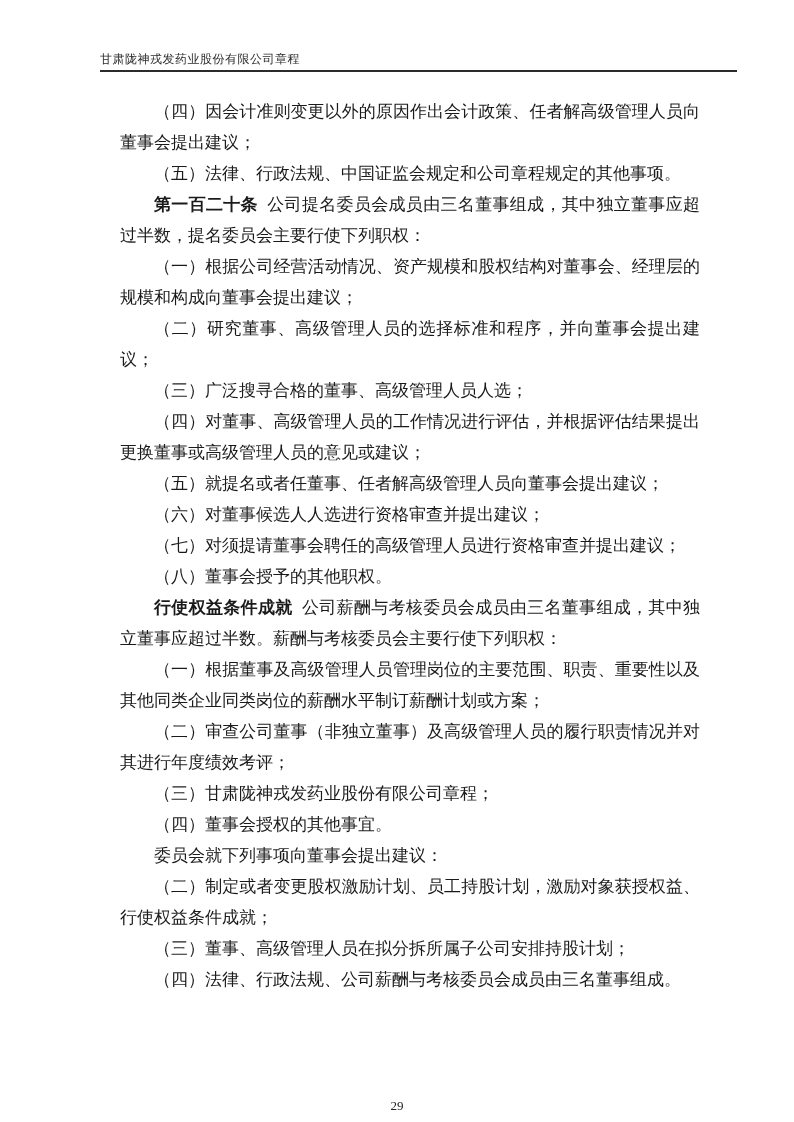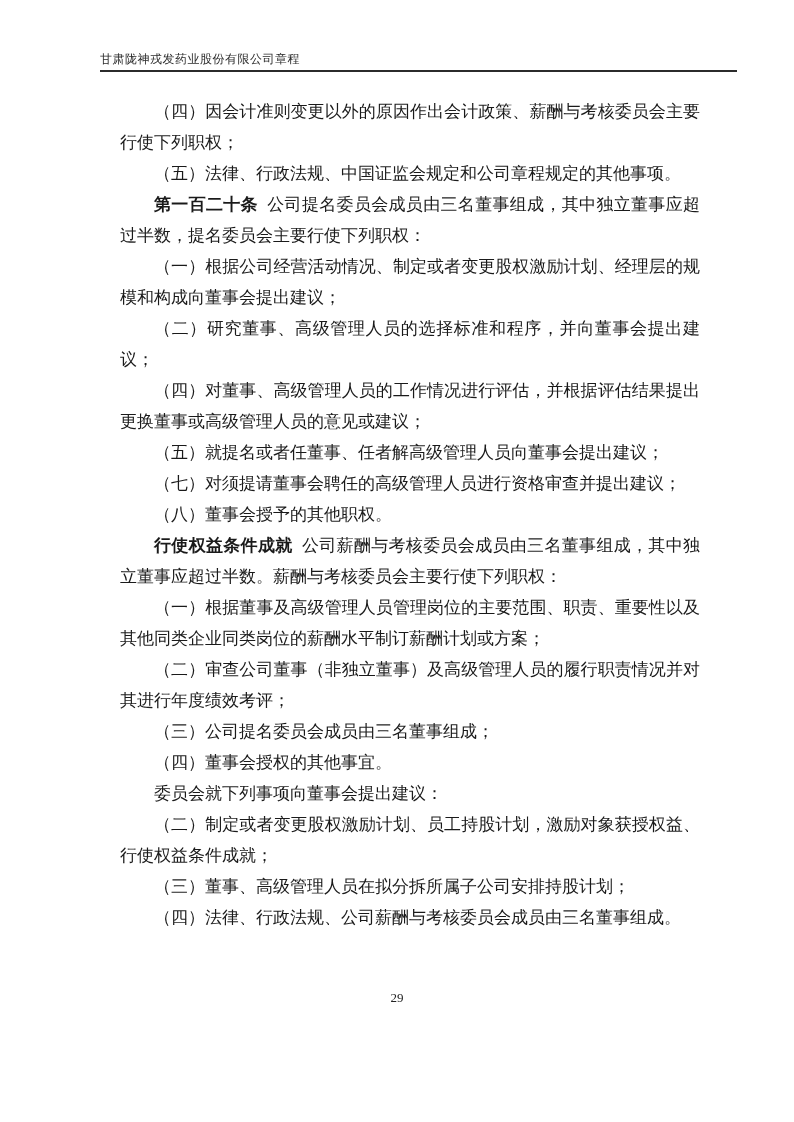--- a/index.html
+++ b/index.html
@@ -51,21 +51,21 @@
     color: #1a1a1a;
     word-break: break-all;
   }
   .article-no {
     font-weight: bold;
     margin-right: 0.55em;
   }
   .footer {
     position: absolute;
     left: 0;
-    top: 988px;
+    top: 1096px;
     width: 794px;
     text-align: center;
   }
   .page-number {
     font-size: 13px;
     color: #222222;
   }
 </style>
 </head>
 <body>
@@ -74,48 +74,54 @@
 
   <div class="header">
     <span class="header-title">甘肃陇神戎发药业股份有限公司章程</span>
   </div>
   <div class="header-rule"></div>
 
   <div class="content">
 
     <div id="paragraphs">
       <p class="para">
-        <span class="para-text">（四）因会计准则变更以外的原因作出会计政策、薪酬与考核委员会主要行使下列职权；</span>
+        <span class="para-text">（四）因会计准则变更以外的原因作出会计政策、任者解高级管理人员向董事会提出建议；</span>
       </p>
 
       <p class="para">
         <span class="para-text">（五）法律、行政法规、中国证监会规定和公司章程规定的其他事项。</span>
       </p>
 
       <p class="para">
         <b class="article-no">第一百二十条</b><span class="para-text">公司提名委员会成员由三名董事组成，其中独立董事应超过半数，提名委员会主要行使下列职权：</span>
       </p>
 
       <p class="para">
-        <span class="para-text">（一）根据公司经营活动情况、制定或者变更股权激励计划、经理层的规模和构成向董事会提出建议；</span>
+        <span class="para-text">（一）根据公司经营活动情况、资产规模和股权结构对董事会、经理层的规模和构成向董事会提出建议；</span>
       </p>
 
       <p class="para">
         <span class="para-text">（二）研究董事、高级管理人员的选择标准和程序，并向董事会提出建议；</span>
       </p>
 
+      <p class="para">
+        <span class="para-text">（三）广泛搜寻合格的董事、高级管理人员人选；</span>
+      </p>
 
       <p class="para">
         <span class="para-text">（四）对董事、高级管理人员的工作情况进行评估，并根据评估结果提出更换董事或高级管理人员的意见或建议；</span>
       </p>
 
       <p class="para">
         <span class="para-text">（五）就提名或者任董事、任者解高级管理人员向董事会提出建议；</span>
       </p>
 
+      <p class="para">
+        <span class="para-text">（六）对董事候选人人选进行资格审查并提出建议；</span>
+      </p>
 
       <p class="para">
         <span class="para-text">（七）对须提请董事会聘任的高级管理人员进行资格审查并提出建议；</span>
       </p>
 
       <p class="para">
         <span class="para-text">（八）董事会授予的其他职权。</span>
       </p>
 
       <p class="para">
@@ -124,21 +130,21 @@
 
       <p class="para">
         <span class="para-text">（一）根据董事及高级管理人员管理岗位的主要范围、职责、重要性以及其他同类企业同类岗位的薪酬水平制订薪酬计划或方案；</span>
       </p>
 
       <p class="para">
         <span class="para-text">（二）审查公司董事（非独立董事）及高级管理人员的履行职责情况并对其进行年度绩效考评；</span>
       </p>
 
       <p class="para">
-        <span class="para-text">（三）公司提名委员会成员由三名董事组成；</span>
+        <span class="para-text">（三）甘肃陇神戎发药业股份有限公司章程；</span>
       </p>
 
       <p class="para">
         <span class="para-text">（四）董事会授权的其他事宜。</span>
       </p>
 
       <p class="para">
         <span class="para-text">委员会就下列事项向董事会提出建议：</span>
       </p>
 

